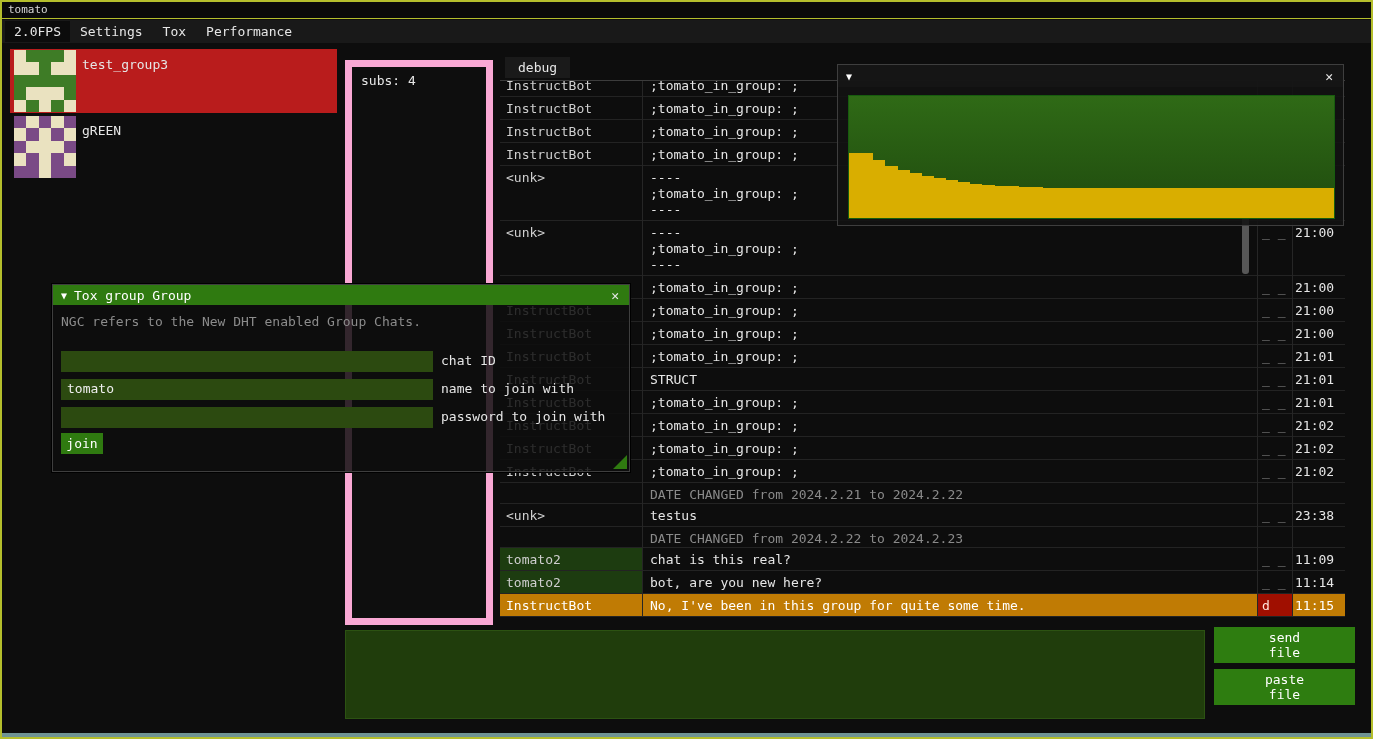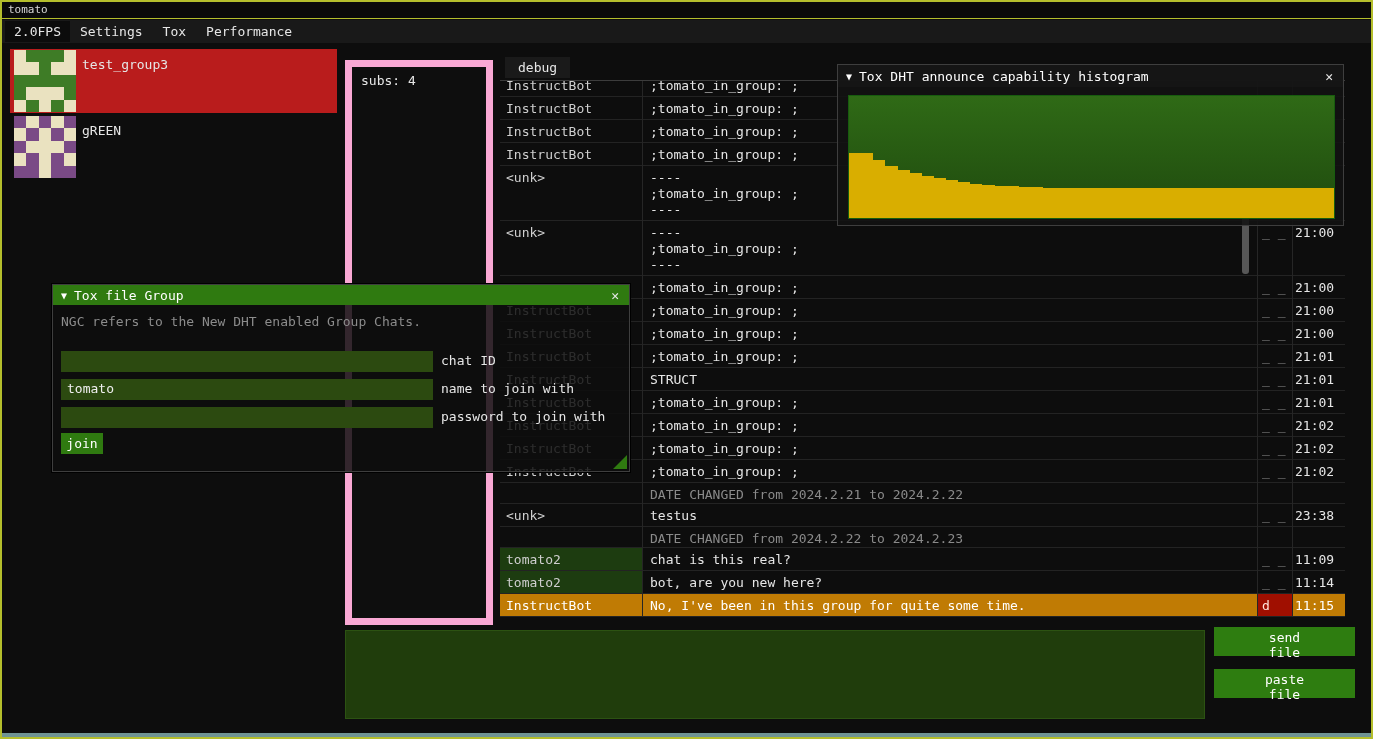--- a/index.html
+++ b/index.html
@@ -32,21 +32,21 @@
   .cell-time{position:absolute;left:792px;top:0;bottom:0;width:53px;padding:4px 0 0 3px;}
   .date-text{color:#8a8a8a;}
   .name-green{background:#1d3c10;}
   .row-hl{background:#c07b04;}
   .row-hl .cell-name,.row-hl .cell-msg,.row-hl .cell-time{color:#ffffff;}
   .row-hl .cell-status{background:#a00f00;color:#ffe2d8;}
   .vline{position:absolute;top:0;width:1px;background:#262626;}
   .chat-scrollbar{position:absolute;left:742px;top:111px;width:7px;height:82px;background:#575757;border-radius:3px;}
 
   .composer{position:absolute;left:343px;top:628px;width:860px;height:89px;background:#203d0c;border:1px solid #2c5212;}
-  .file-btn{position:absolute;left:1212px;width:141px;height:29px;background:#2e7d10;color:#fff;text-align:center;padding-top:3px;line-height:15px;white-space:pre-line;}
+  .file-btn{position:absolute;left:1212px;width:141px;height:36px;background:#2e7d10;color:#fff;text-align:center;padding-top:3px;line-height:15px;white-space:pre-line;}
 
   .join-window{position:absolute;left:50px;top:282px;width:578px;height:188px;background:rgba(13,13,13,0.84);border:1px solid #3e3e3e;box-shadow:0 0 0 1px #000;}
   .join-title{position:absolute;top:0;left:0;right:0;height:20px;background:#2f7a10;display:flex;align-items:center;gap:7px;padding:0 8px;color:#fff;}
   .collapse{font-size:10px;}
   .close{margin-left:auto;color:#e8e8e8;padding:0 2px;}
   .join-desc{position:absolute;left:8px;color:#8c8c8c;white-space:nowrap;}
   .d1{top:29px;} .d2{top:49px;}
   .join-input{position:absolute;left:8px;width:372px;height:21px;background:#2c4a10;padding:2px 6px;color:#efefef;}
   .join-label{position:absolute;left:388px;white-space:nowrap;}
   .join-btn{position:absolute;left:8px;top:148px;width:42px;height:21px;background:#2f7a10;text-align:center;line-height:21px;color:#fff;}
@@ -279,40 +279,39 @@
 
   <div class="composer"></div>
   <div class="file-btn" style="top:625px">send
 file</div>
   <div class="file-btn" style="top:667px">paste
 file</div>
 
   <div class="join-window">
     <div class="join-title">
       <span class="collapse">▼</span>
-      <span>Tox file Group</span>
+      <span>Tox group Group</span>
       <span class="close">✕</span>
     </div>
     <div class="join-desc d1">NGC refers to the New DHT enabled Group Chats.</div>
     <div id="join-fields">
         <div class="join-input" style="top: 66px;"></div>
         <div class="join-label" style="top: 68px;">chat ID</div>
         <div class="join-input" style="top: 94px;">tomato</div>
         <div class="join-label" style="top: 96px;">name to join with</div>
         <div class="join-input" style="top: 122px;"></div>
         <div class="join-label" style="top: 124px;">password to join with</div>
       </div>
     <div class="join-btn">join</div>
     <div class="grip"></div>
   </div>
 
   <div class="hist-window">
     <div class="hist-title">
       <span class="collapse">▼</span>
-      <span>Tox DHT announce capability histogram</span>
       <span class="close">✕</span>
     </div>
     <div class="hist-plot" id="hist-plot">
         <div class="hist-bar" style="height: 65px;"></div>
         <div class="hist-bar" style="height: 65px;"></div>
         <div class="hist-bar" style="height: 58px;"></div>
         <div class="hist-bar" style="height: 52px;"></div>
         <div class="hist-bar" style="height: 48px;"></div>
         <div class="hist-bar" style="height: 45px;"></div>
         <div class="hist-bar" style="height: 42px;"></div>

